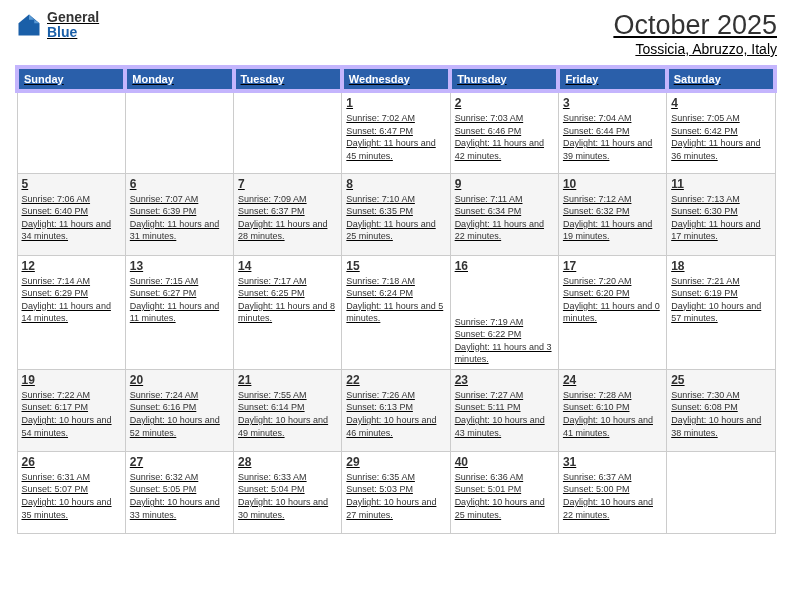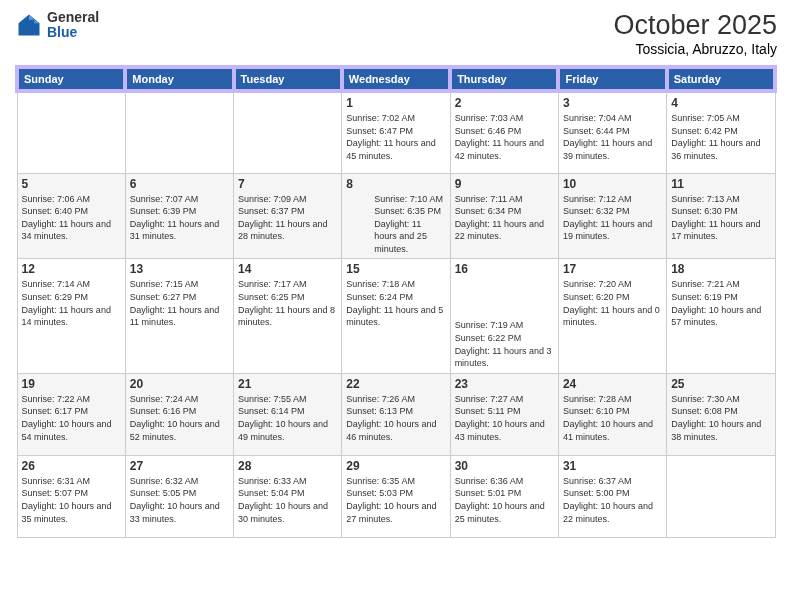--- a/index.html
+++ b/index.html
@@ -7,20 +7,21 @@
       width: 792px;
       height: 612px;
       font-family: Arial, sans-serif;
       background: #fff;
       overflow: hidden;
     }
     .page {
       width: 792px;
       height: 548px;
       padding: 10px 15px;
+      text-decoration: underline;
     }
     .header {
       display: flex;
       justify-content: space-between;
       align-items: flex-start;
       margin-bottom: 8px;
     }
     .logo {
       display: flex;
       align-items: center;
@@ -168,21 +169,21 @@
 Daylight: 11 hours and 31 minutes.</div>
           </td>
           <td>
             <div class="day-number">7</div>
             <div class="day-info" style="white-space: pre-line;">Sunrise: 7:09 AM
 Sunset: 6:37 PM
 Daylight: 11 hours and 28 minutes.</div>
           </td>
           <td>
             <div class="day-number">8</div>
-            <div class="day-info" style="white-space: pre-line; margin-left: 28px;">Sunrise: 7:10 AM
+            <div class="day-info" style="white-space: pre-line;">Sunrise: 7:10 AM
 Sunset: 6:35 PM
 Daylight: 11 hours and 25 minutes.</div>
           </td>
           <td>
             <div class="day-number">9</div>
             <div class="day-info" style="white-space: pre-line;">Sunrise: 7:11 AM
 Sunset: 6:34 PM
 Daylight: 11 hours and 22 minutes.</div>
           </td>
           <td>
@@ -305,21 +306,21 @@
 Sunset: 5:04 PM
 Daylight: 10 hours and 30 minutes.</div>
           </td>
           <td>
             <div class="day-number">29</div>
             <div class="day-info" style="white-space: pre-line;">Sunrise: 6:35 AM
 Sunset: 5:03 PM
 Daylight: 10 hours and 27 minutes.</div>
           </td>
           <td>
-            <div class="day-number">30</div>
+            <div class="day-number">40</div>
             <div class="day-info" style="white-space: pre-line;">Sunrise: 6:36 AM
 Sunset: 5:01 PM
 Daylight: 10 hours and 25 minutes.</div>
           </td>
           <td>
             <div class="day-number">31</div>
             <div class="day-info" style="white-space: pre-line;">Sunrise: 6:37 AM
 Sunset: 5:00 PM
 Daylight: 10 hours and 22 minutes.</div>
           </td>

